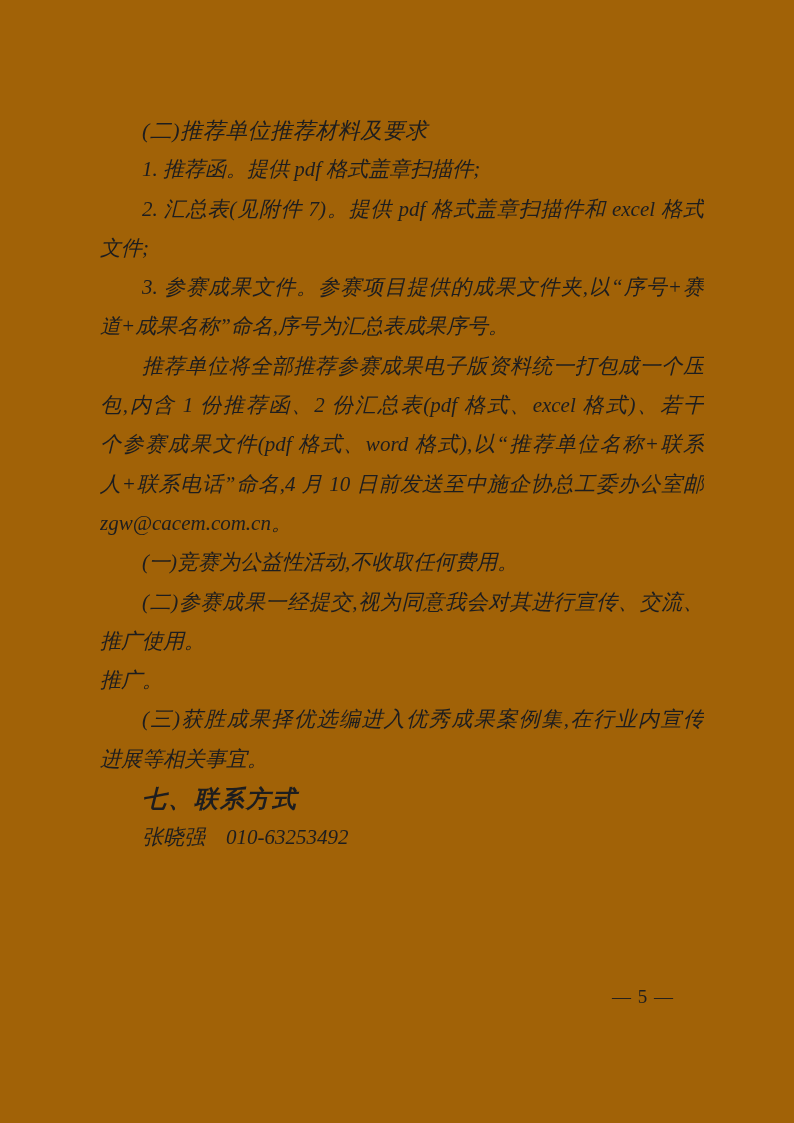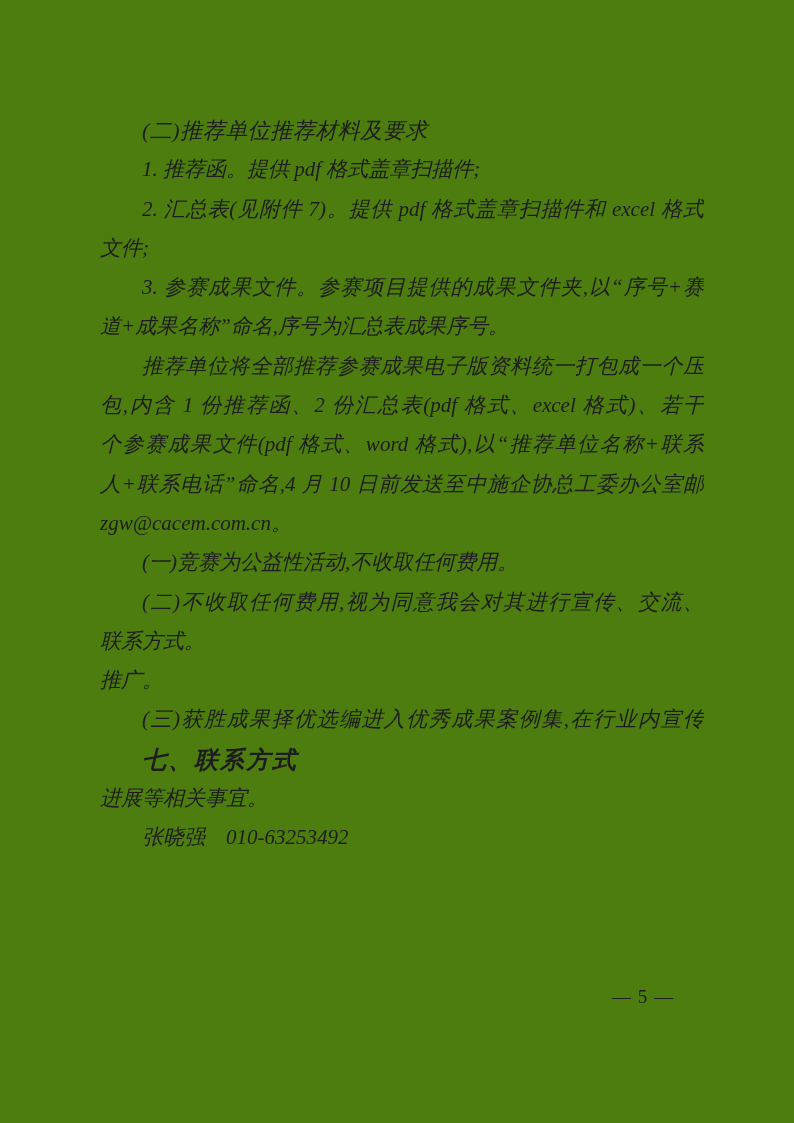--- a/index.html
+++ b/index.html
@@ -4,21 +4,21 @@
 <style>
   * { margin: 0; padding: 0; box-sizing: border-box; }
   html, body {
     width: 794px; height: 1123px;
     background: #ffffff;
     font-family: "Liberation Serif", "DejaVu Serif", serif;
   }
   .page {
     position: relative;
     width: 794px; height: 1123px;
-    background: #4d7c0f;
+    background: #a16207;
     color: #1d1d1f;
     overflow: hidden;
   }
   .content {
     position: absolute;
     left: 100px; top: 111px;
     width: 604px;
   }
   .line {
     font-size: 21px;
@@ -64,23 +64,23 @@
     <div class="line indent fill">2. 汇总表(见附件 7)。提供 pdf 格式盖章扫描件和 excel 格式</div>
     <div class="line">文件;</div>
     <div class="line indent fill">3. 参赛成果文件。参赛项目提供的成果文件夹,以“序号+赛</div>
     <div class="line">道+成果名称”命名,序号为汇总表成果序号。</div>
     <div class="line indent fill">推荐单位将全部推荐参赛成果电子版资料统一打包成一个压缩</div>
     <div class="line fill">包,内含 1 份推荐函、2 份汇总表(pdf 格式、excel 格式)、若干</div>
     <div class="line fill">个参赛成果文件(pdf 格式、word 格式),以“推荐单位名称+联系</div>
     <div class="line fill">人+联系电话”命名,4 月 10 日前发送至中施企协总工委办公室邮箱:</div>
     <div class="line">zgw@cacem.com.cn。</div>
     <div class="line indent">(一)竞赛为公益性活动,不收取任何费用。</div>
-    <div class="line indent fill">(二)不收取任何费用,视为同意我会对其进行宣传、交流、</div>
-    <div class="line">联系方式。</div>
+    <div class="line indent fill">(二)参赛成果一经提交,视为同意我会对其进行宣传、交流、</div>
+    <div class="line">推广使用。</div>
     <div class="line">推广。</div>
     <div class="line indent fill">(三)获胜成果择优选编进入优秀成果案例集,在行业内宣传</div>
+    <div class="line">进展等相关事宜。</div>
     <div class="line hbold indent">七、联系方式</div>
-    <div class="line">进展等相关事宜。</div>
     <div class="line indent">张晓强　010-63253492</div>
   </div>
 
   <div class="pagenum">— 5 —</div>
 </div>
 
 </body></html>

